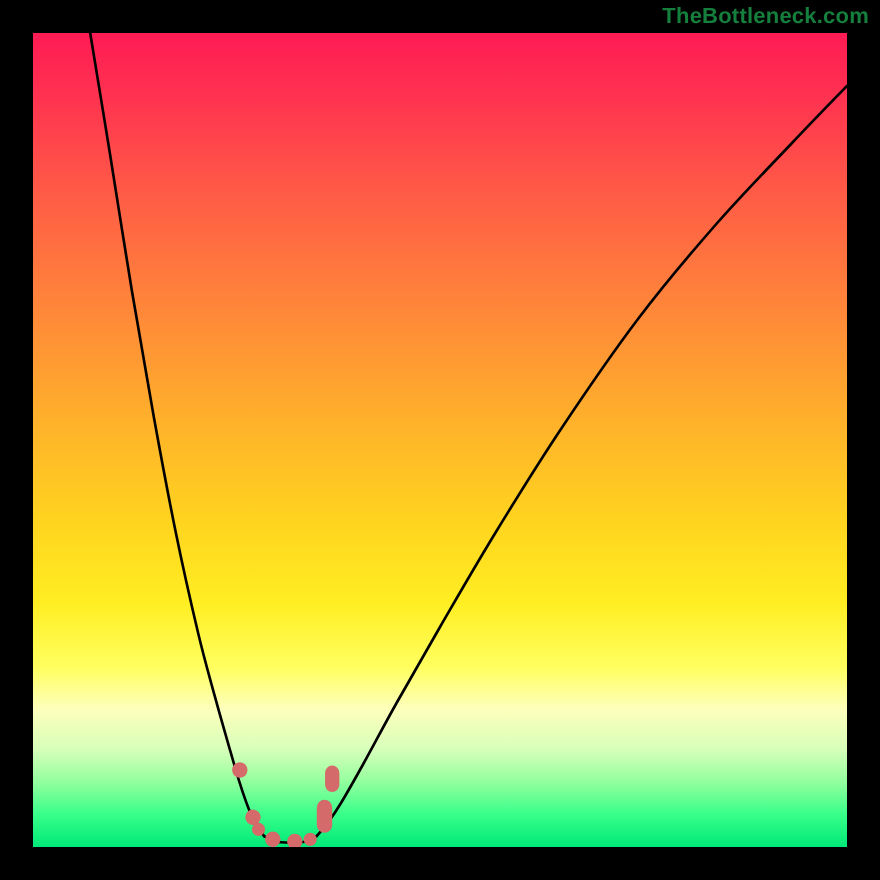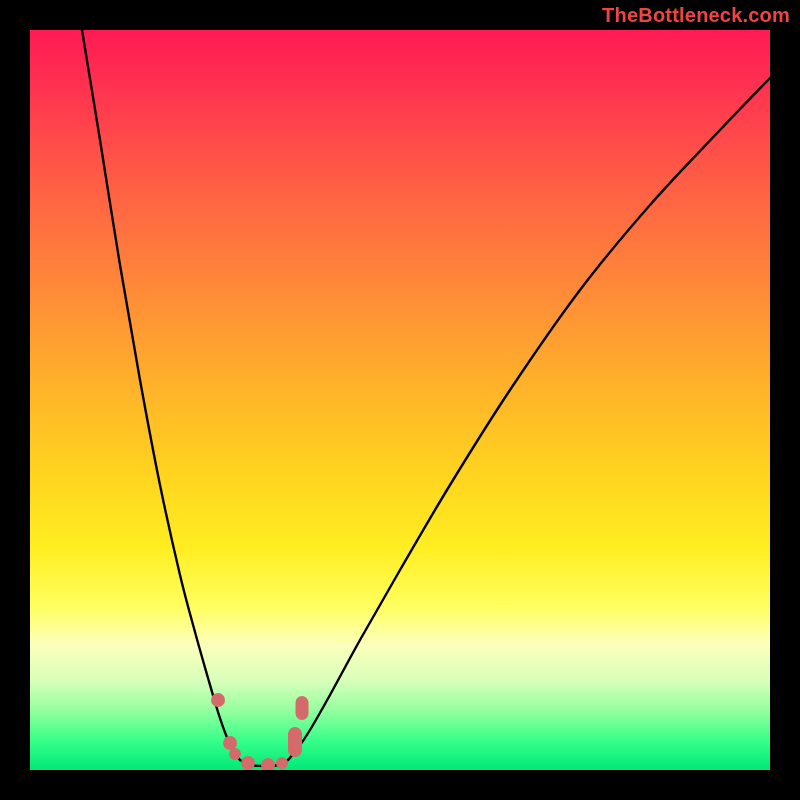--- a/index.html
+++ b/index.html
@@ -45,21 +45,21 @@
       #38ff8a 96%,
       #00e877 100%
     );
   }
   .watermark {
     position: absolute;
     top: 4px;
     right: 10px;
     font-size: 20px;
     font-weight: 600;
-    color: #ef4444;
+    color: #15803d;
     letter-spacing: 0.2px;
     user-select: none;
   }
   svg.curve {
     position: absolute;
     left: 0; top: 0;
     width: 100%; height: 100%;
   }
   .marker {
     fill: #d46a6a;

